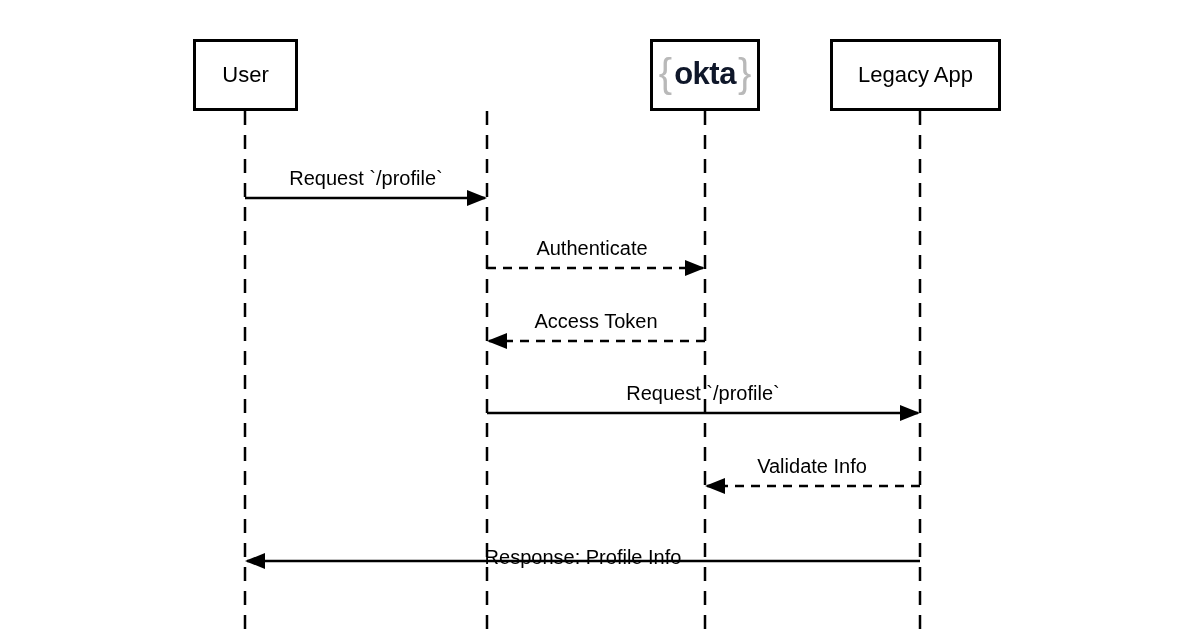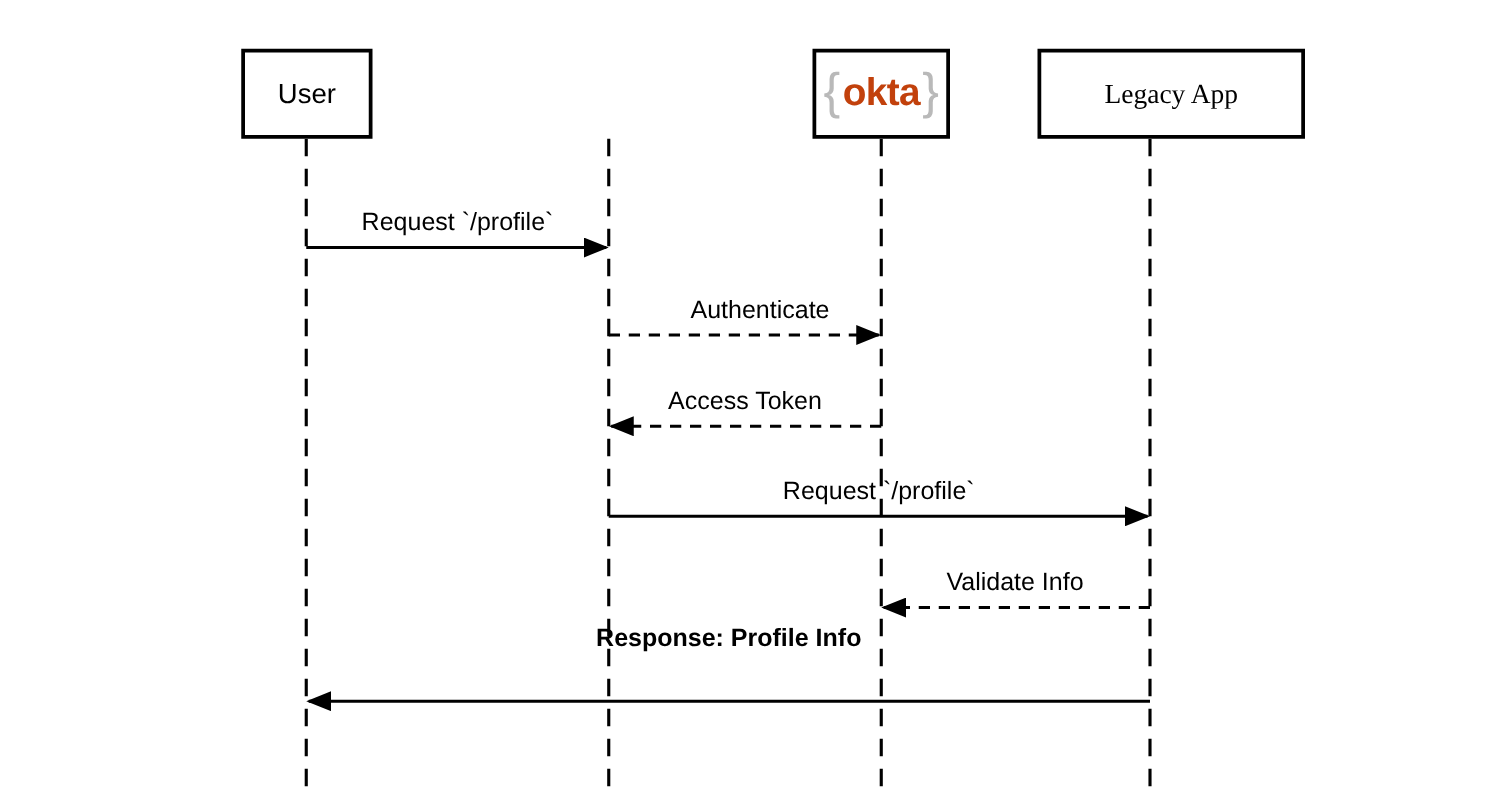--- a/index.html
+++ b/index.html
@@ -49,32 +49,32 @@
     align-items: center;
     justify-content: center;
     gap: 13px;
     font-size: 22px;
     line-height: 1;
     white-space: nowrap;
   }
   #actor-user   { left: 193px; width: 105px; }
   #actor-gateway{ left: 350px; width: 275px; }
   #actor-okta   { left: 650px; width: 110px; }
-  #actor-legacy { left: 830px; width: 214px; font-family: Liberation Serif, serif; }
+  #actor-legacy { left: 830px; width: 171px; }
 
   .okta-brace {
     color: #b9b9b9;
     font-size: 40px;
     font-weight: 400;
     line-height: 0.9;
     position: relative;
     top: -2px;
   }
   .okta-name {
-    color: #c2410c;
+    color: #0f172a;
     font-size: 31px;
     font-weight: bold;
     letter-spacing: -0.5px;
     margin: 0 2px;
     position: relative;
     top: -2px;
   }
   .spring-logo {
     width: 58px;
     height: 44px;
@@ -122,19 +122,19 @@
     <span class="okta-brace">{</span>
     <span class="okta-name">okta</span>
     <span class="okta-brace">}</span>
   </div>
 
   <div class="actor-box" id="actor-legacy">
     <span>Legacy App</span>
   </div>
 
   <div class="msg-label" style="left:366px;  top:143px;">Request `/profile`</div>
-  <div class="msg-label" style="left:608px;  top:213px;">Authenticate</div>
+  <div class="msg-label" style="left:592px;  top:213px;">Authenticate</div>
   <div class="msg-label" style="left:596px;  top:286px;">Access Token</div>
   <div class="msg-label" style="left:703px;  top:358px;">Request `/profile`</div>
   <div class="msg-label" style="left:812px;  top:431px;">Validate Info</div>
-  <div class="msg-label" style="left:583px;  top:476px;font-weight:bold;">Response: Profile Info</div>
+  <div class="msg-label" style="left:583px;  top:522px;">Response: Profile Info</div>
 
 </div>
 
 </body></html>

